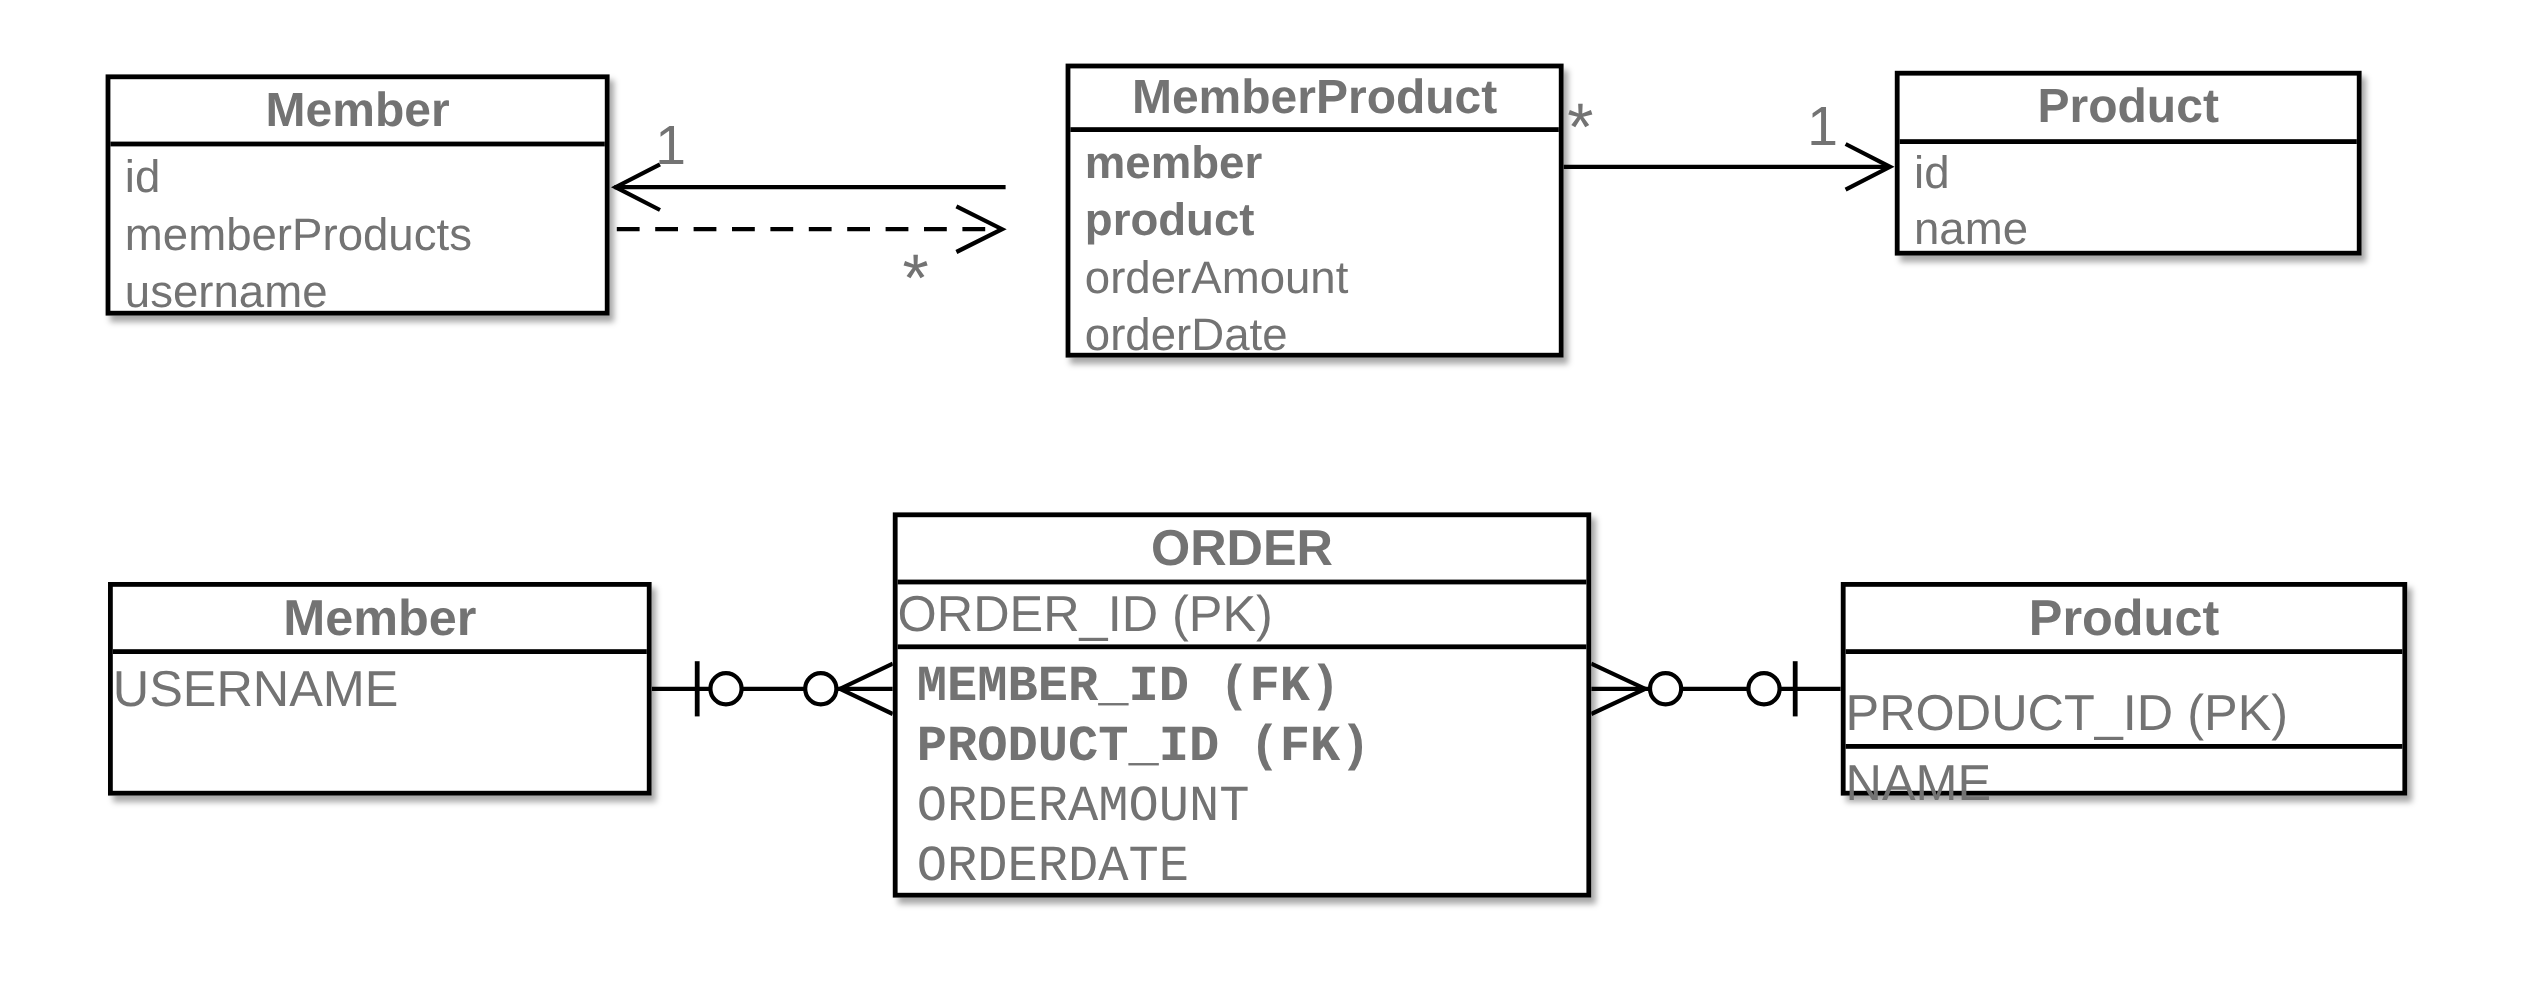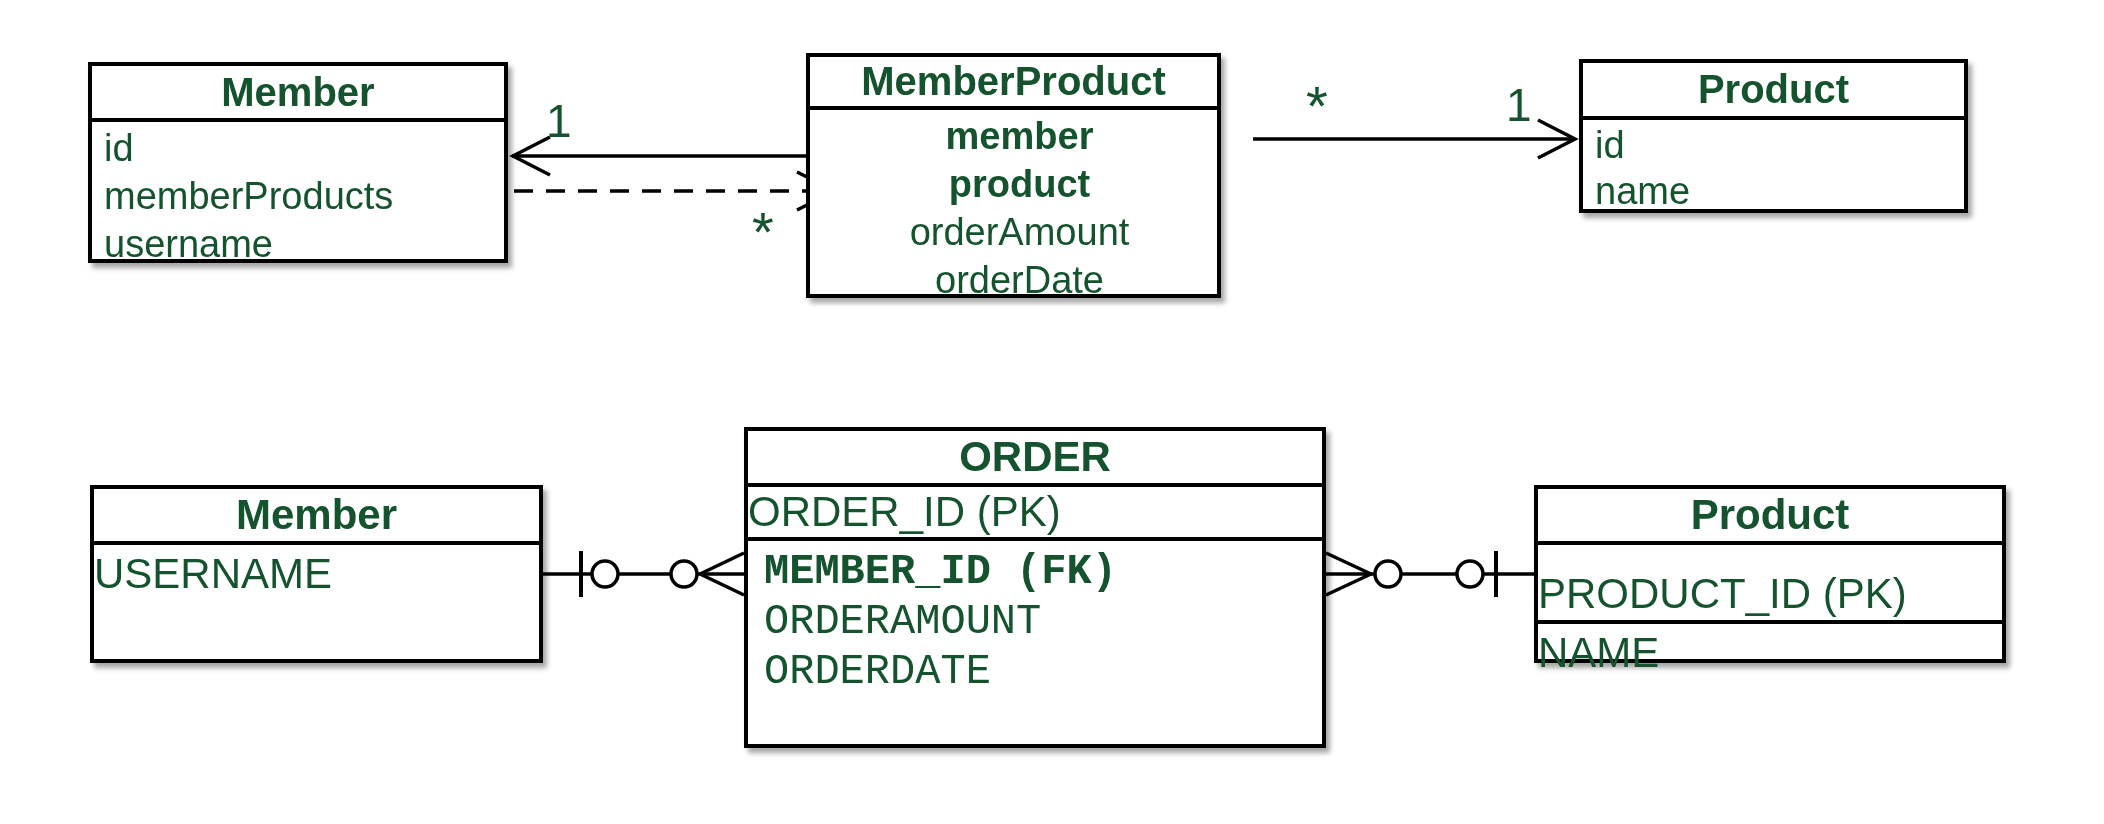--- a/index.html
+++ b/index.html
@@ -1,21 +1,21 @@
 <!DOCTYPE html>
 <html><head>
 <meta charset="utf-8">
 <style>
   html,body{margin:0;padding:0;background:#ffffff;}
   .canvas{
     position:relative;
     width:2104px;height:824px;
     background:#ffffff;
     font-family:"Liberation Sans","DejaVu Sans",sans-serif;
-    color:#14532d;
+    color:#737373;
     overflow:hidden;
   }
   .layer{position:absolute;left:0;top:0;width:2104px;height:824px;}
 
   
   .uml-box{
     position:absolute;
     background:#fff;
     border:4px solid #000;
     box-sizing:border-box;
@@ -103,21 +103,21 @@
 
   <div class="uml-box" style="left:88px;top:62px;width:420px;height:201px;">
     <div class="uml-title" style="height:52px;">Member</div>
     <div class="uml-fields">
       <div class="uml-field">id</div>
       <div class="uml-field">memberProducts</div>
       <div class="uml-field">username</div>
     </div>
   </div>
 
-  <div class="uml-box" style="left:806px;top:53px;width:415px;height:245px;text-align:center;">
+  <div class="uml-box" style="left:888px;top:53px;width:415px;height:245px;">
     <div class="uml-title" style="height:49px;">MemberProduct</div>
     <div class="uml-fields">
       <div class="uml-field b">member</div>
       <div class="uml-field b">product</div>
       <div class="uml-field">orderAmount</div>
       <div class="uml-field">orderDate</div>
     </div>
   </div>
 
   <div class="uml-box" style="left:1579px;top:59px;width:389px;height:154px;">
@@ -136,20 +136,21 @@
   <div class="erd-box" style="left:90px;top:485px;width:453px;height:178px;">
     <div class="erd-title" style="height:52px;">Member</div>
     <div class="erd-cell last" style="height:57px;">USERNAME</div>
   </div>
 
   <div class="erd-box" style="left:744px;top:427px;width:582px;height:321px;">
     <div class="erd-title" style="height:52px;">ORDER</div>
     <div class="erd-cell" style="height:50px;">ORDER_ID (PK)</div>
     <div class="erd-lines">
       <div class="erd-line b">MEMBER_ID (FK)</div>
+      <div class="erd-line b">PRODUCT_ID (FK)</div>
       <div class="erd-line">ORDERAMOUNT</div>
       <div class="erd-line">ORDERDATE</div>
     </div>
   </div>
 
   <div class="erd-box" style="left:1534px;top:485px;width:472px;height:178px;">
     <div class="erd-title" style="height:52px;">Product</div>
     <div class="erd-cell" style="height:53px;margin-top:22px;">PRODUCT_ID (PK)</div>
     <div class="erd-cell last" style="height:57px;">NAME</div>
   </div>

